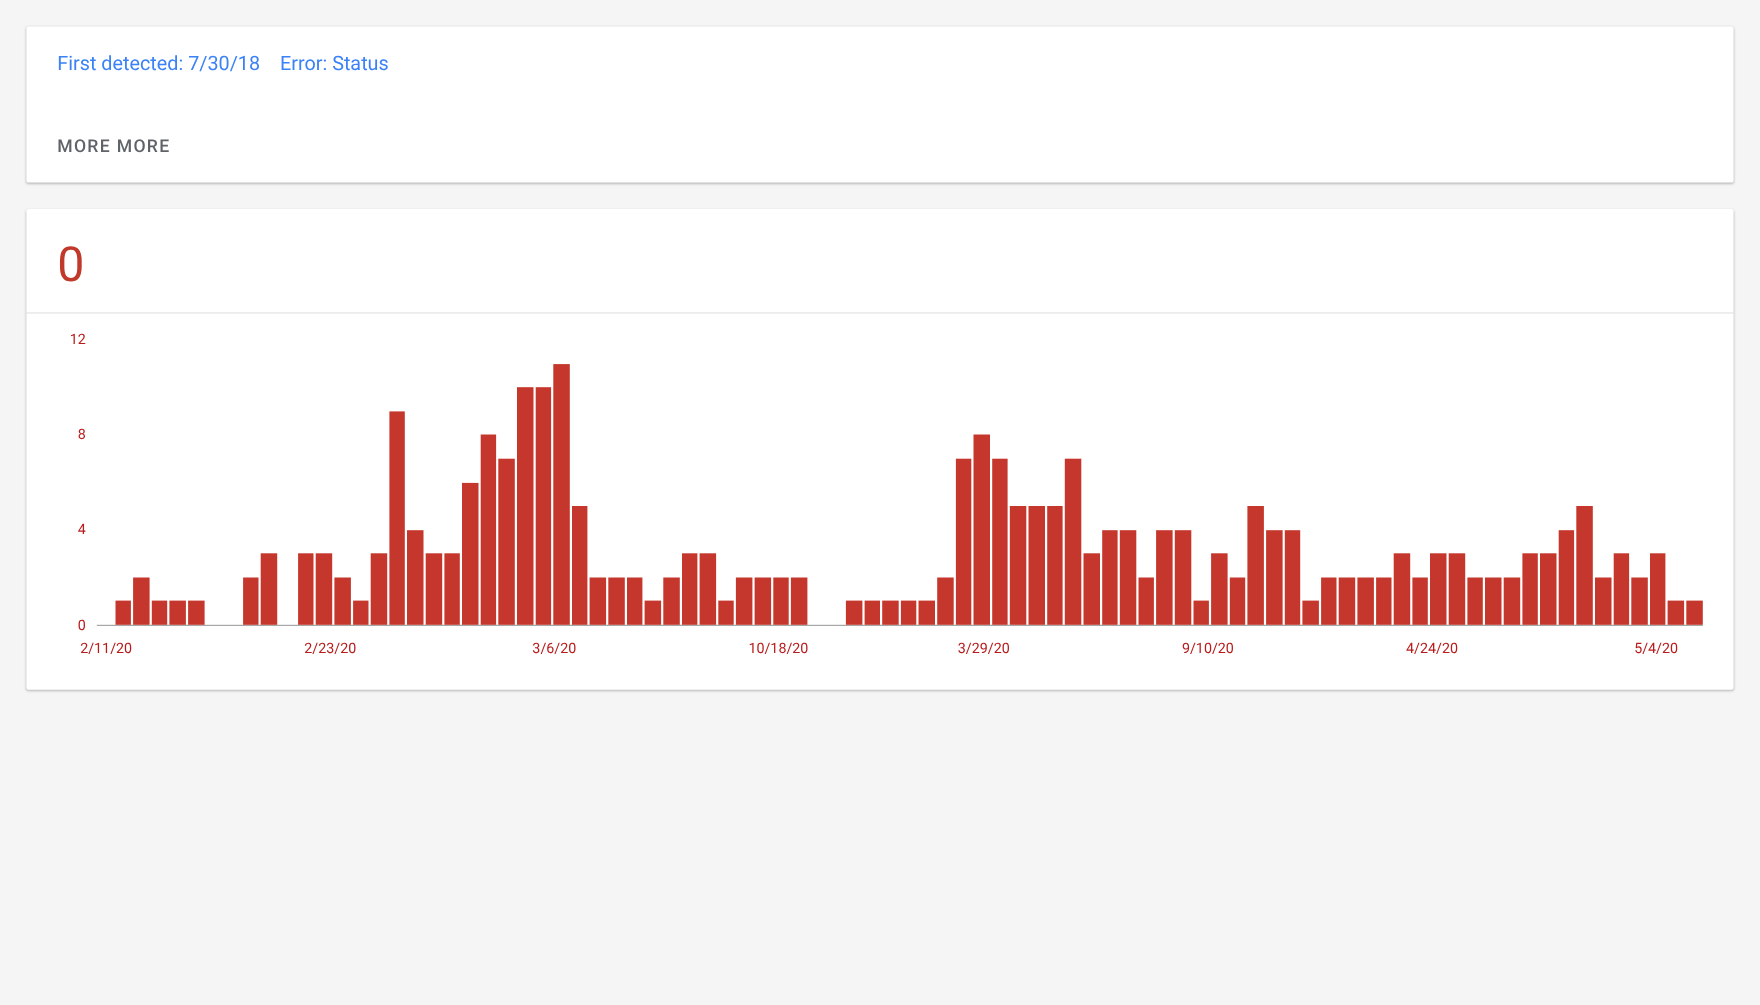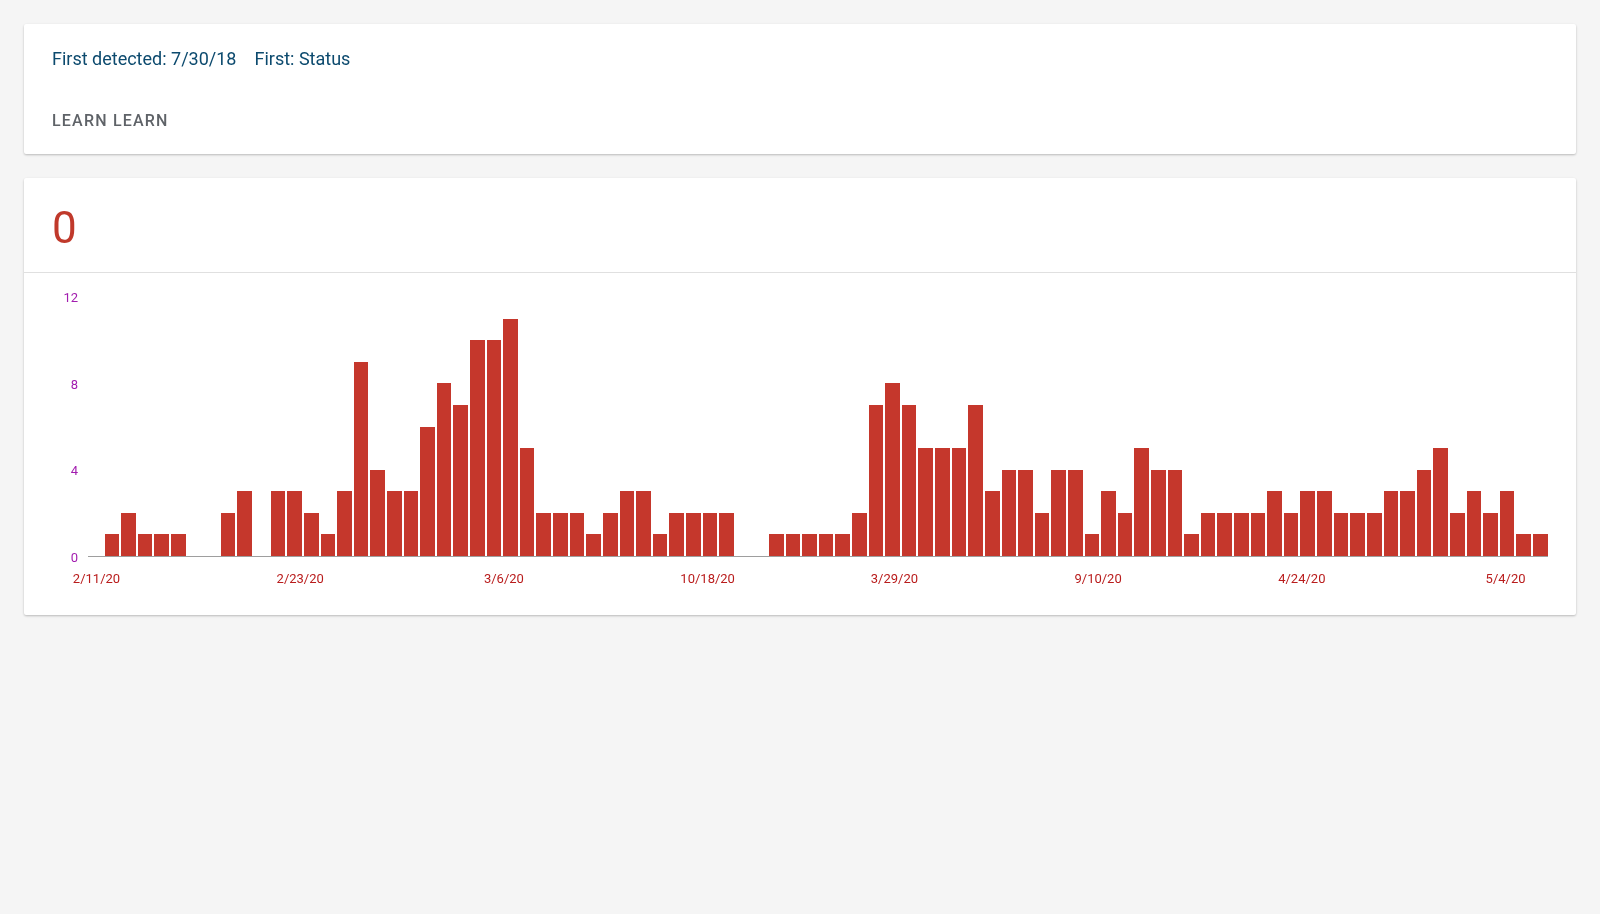--- a/index.html
+++ b/index.html
@@ -18,23 +18,23 @@
   }
   .title {
     font-size: 28px;
     font-weight: 500;
     color: #202124;
     margin-bottom: 8px;
   }
   .subtitle-row {
     display: flex;
     gap: 18px;
-    color: #0c4a6e;
+    color: #3b82f6;
     font-size: 18px;
-    margin-bottom: 42px;
+    margin-bottom: 54px;
     align-items: center;
   }
   .learn-more {
     color: #5f6368;
     font-size: 16px;
     letter-spacing: 1.2px;
     font-weight: 500;
     cursor: pointer;
     display: inline-block;
   }
@@ -70,21 +70,21 @@
     left: 0;
     top: 0;
     bottom: 40px;
     width: 32px;
   }
   .y-tick {
     position: absolute;
     right: 6px;
     transform: translateY(-50%);
     font-size: 13px;
-    color: #a21caf;
+    color: #b91c1c;
     text-align: right;
     width: 26px;
   }
   .plot {
     position: absolute;
     left: 36px;
     right: 0;
     top: 0;
     bottom: 40px;
     border-bottom: 1px solid #9e9e9e;
@@ -120,25 +120,25 @@
 </head>
 <body>
 
 <div class="card">
   <div class="subtitle-row">
     <span>
       <span>First detected:</span>
       <span>7/30/18</span>
     </span>
     <span>
-      <span>First:</span>
+      <span>Error:</span>
       <span>Status</span>
     </span>
   </div>
-  <span class="learn-more">LEARN LEARN</span>
+  <span class="learn-more">MORE MORE</span>
 </div>
 
 <div class="chart-card">
   <div class="metric-value">0</div>
   <hr class="divider">
   <div class="chart-wrap">
     <div class="y-axis" id="y-axis">
         <div class="y-tick" style="bottom: 0%; transform: translateY(50%);">0</div>
         <div class="y-tick" style="bottom: 33.3333%; transform: translateY(50%);">4</div>
         <div class="y-tick" style="bottom: 66.6667%; transform: translateY(50%);">8</div>

